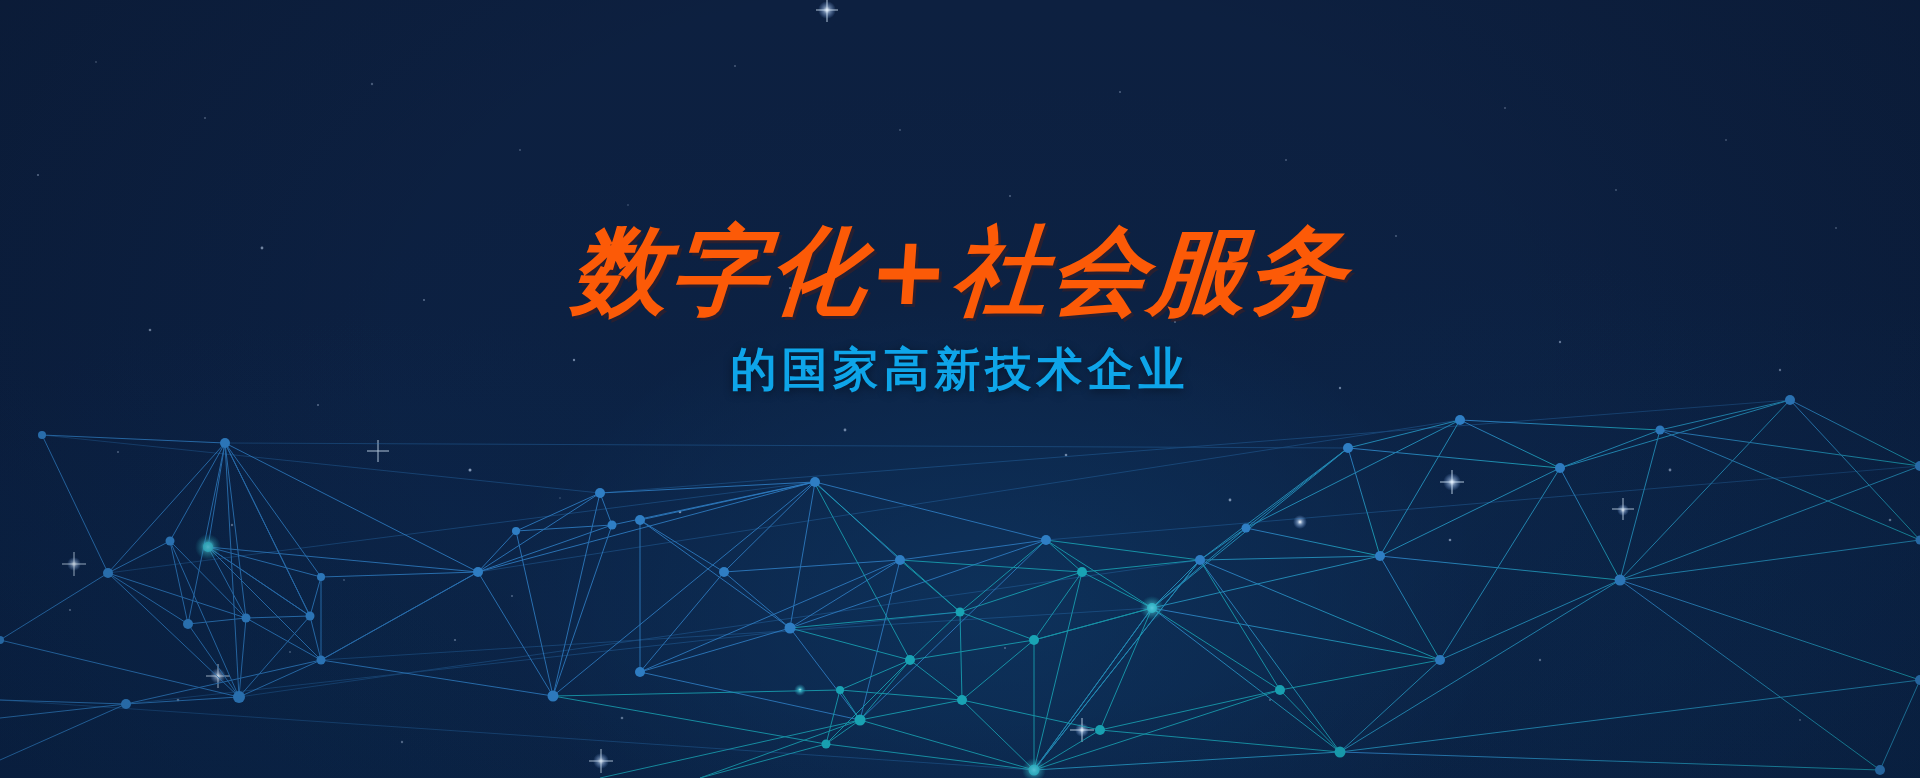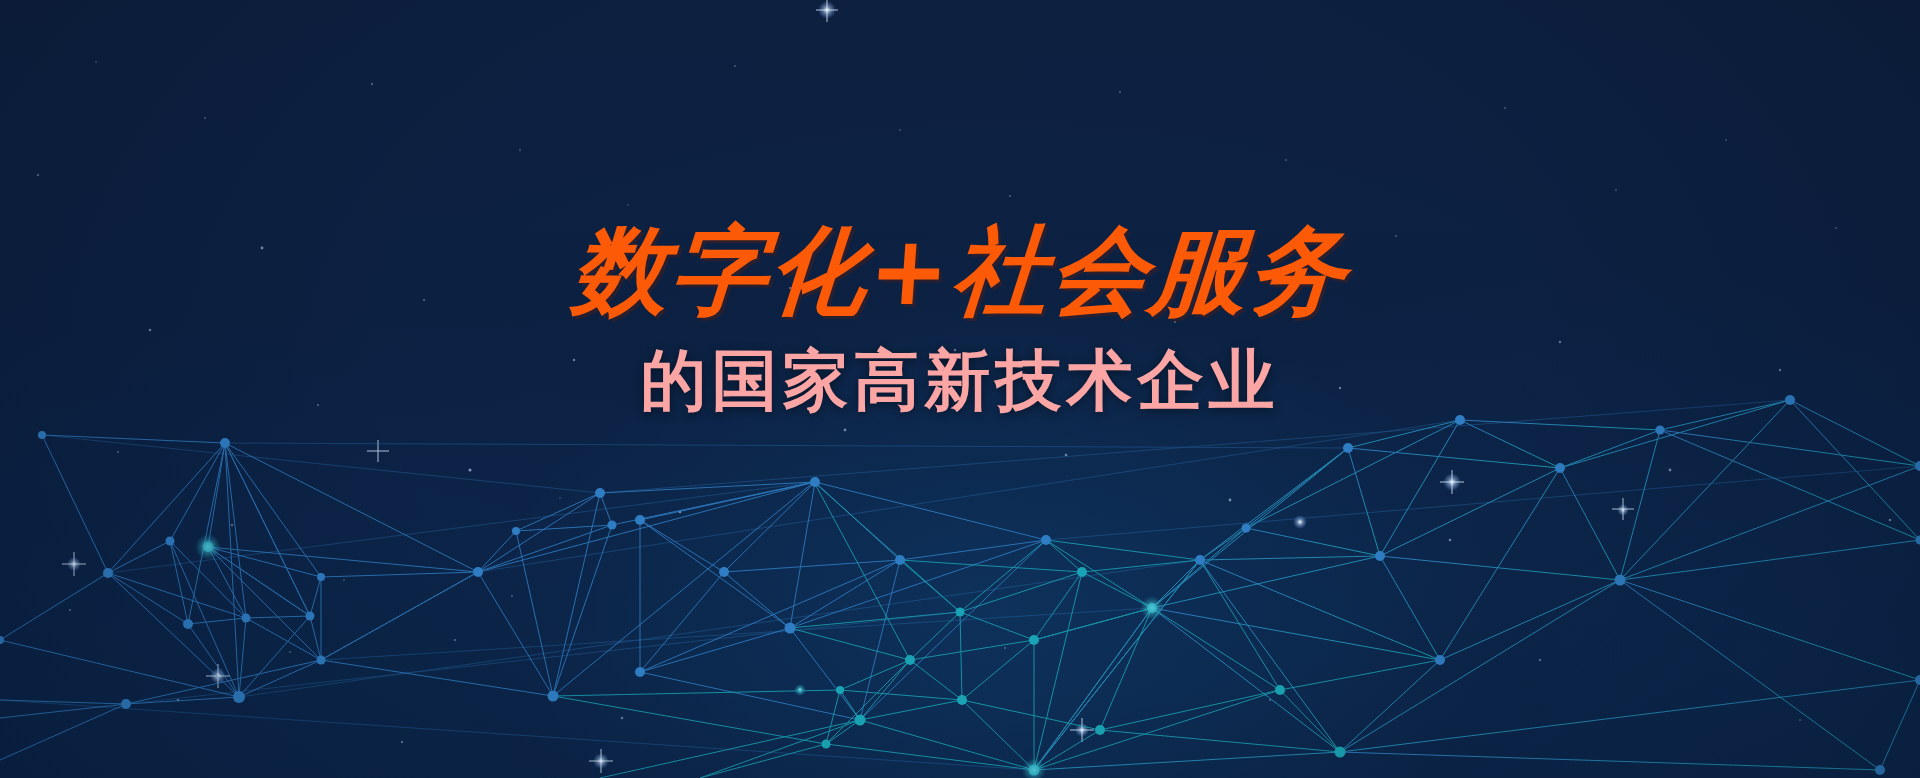--- a/index.html
+++ b/index.html
@@ -55,24 +55,24 @@
     font-style: italic;
     letter-spacing: 3px;
     color: #fc5a07;
     margin: 0;
     text-shadow: 3px 3px 0 rgba(120,30,0,0.28);
     transform: skewX(-4deg);
     white-space: nowrap;
   }
   .subline {
     font-family: "DejaVu Serif", "Liberation Serif", serif;
-    font-size: 66px;
+    font-size: 46px;
     line-height: 1.1;
     font-weight: 700;
-    color: #fca5a5;
+    color: #0ea5e9;
     margin: 22px 0 0 0;
     letter-spacing: 5px;
     text-shadow: 0 2px 10px rgba(0,0,0,0.45);
     white-space: nowrap;
   }
 </style>
 </head>
 <body>
 
 <div id="banner">

